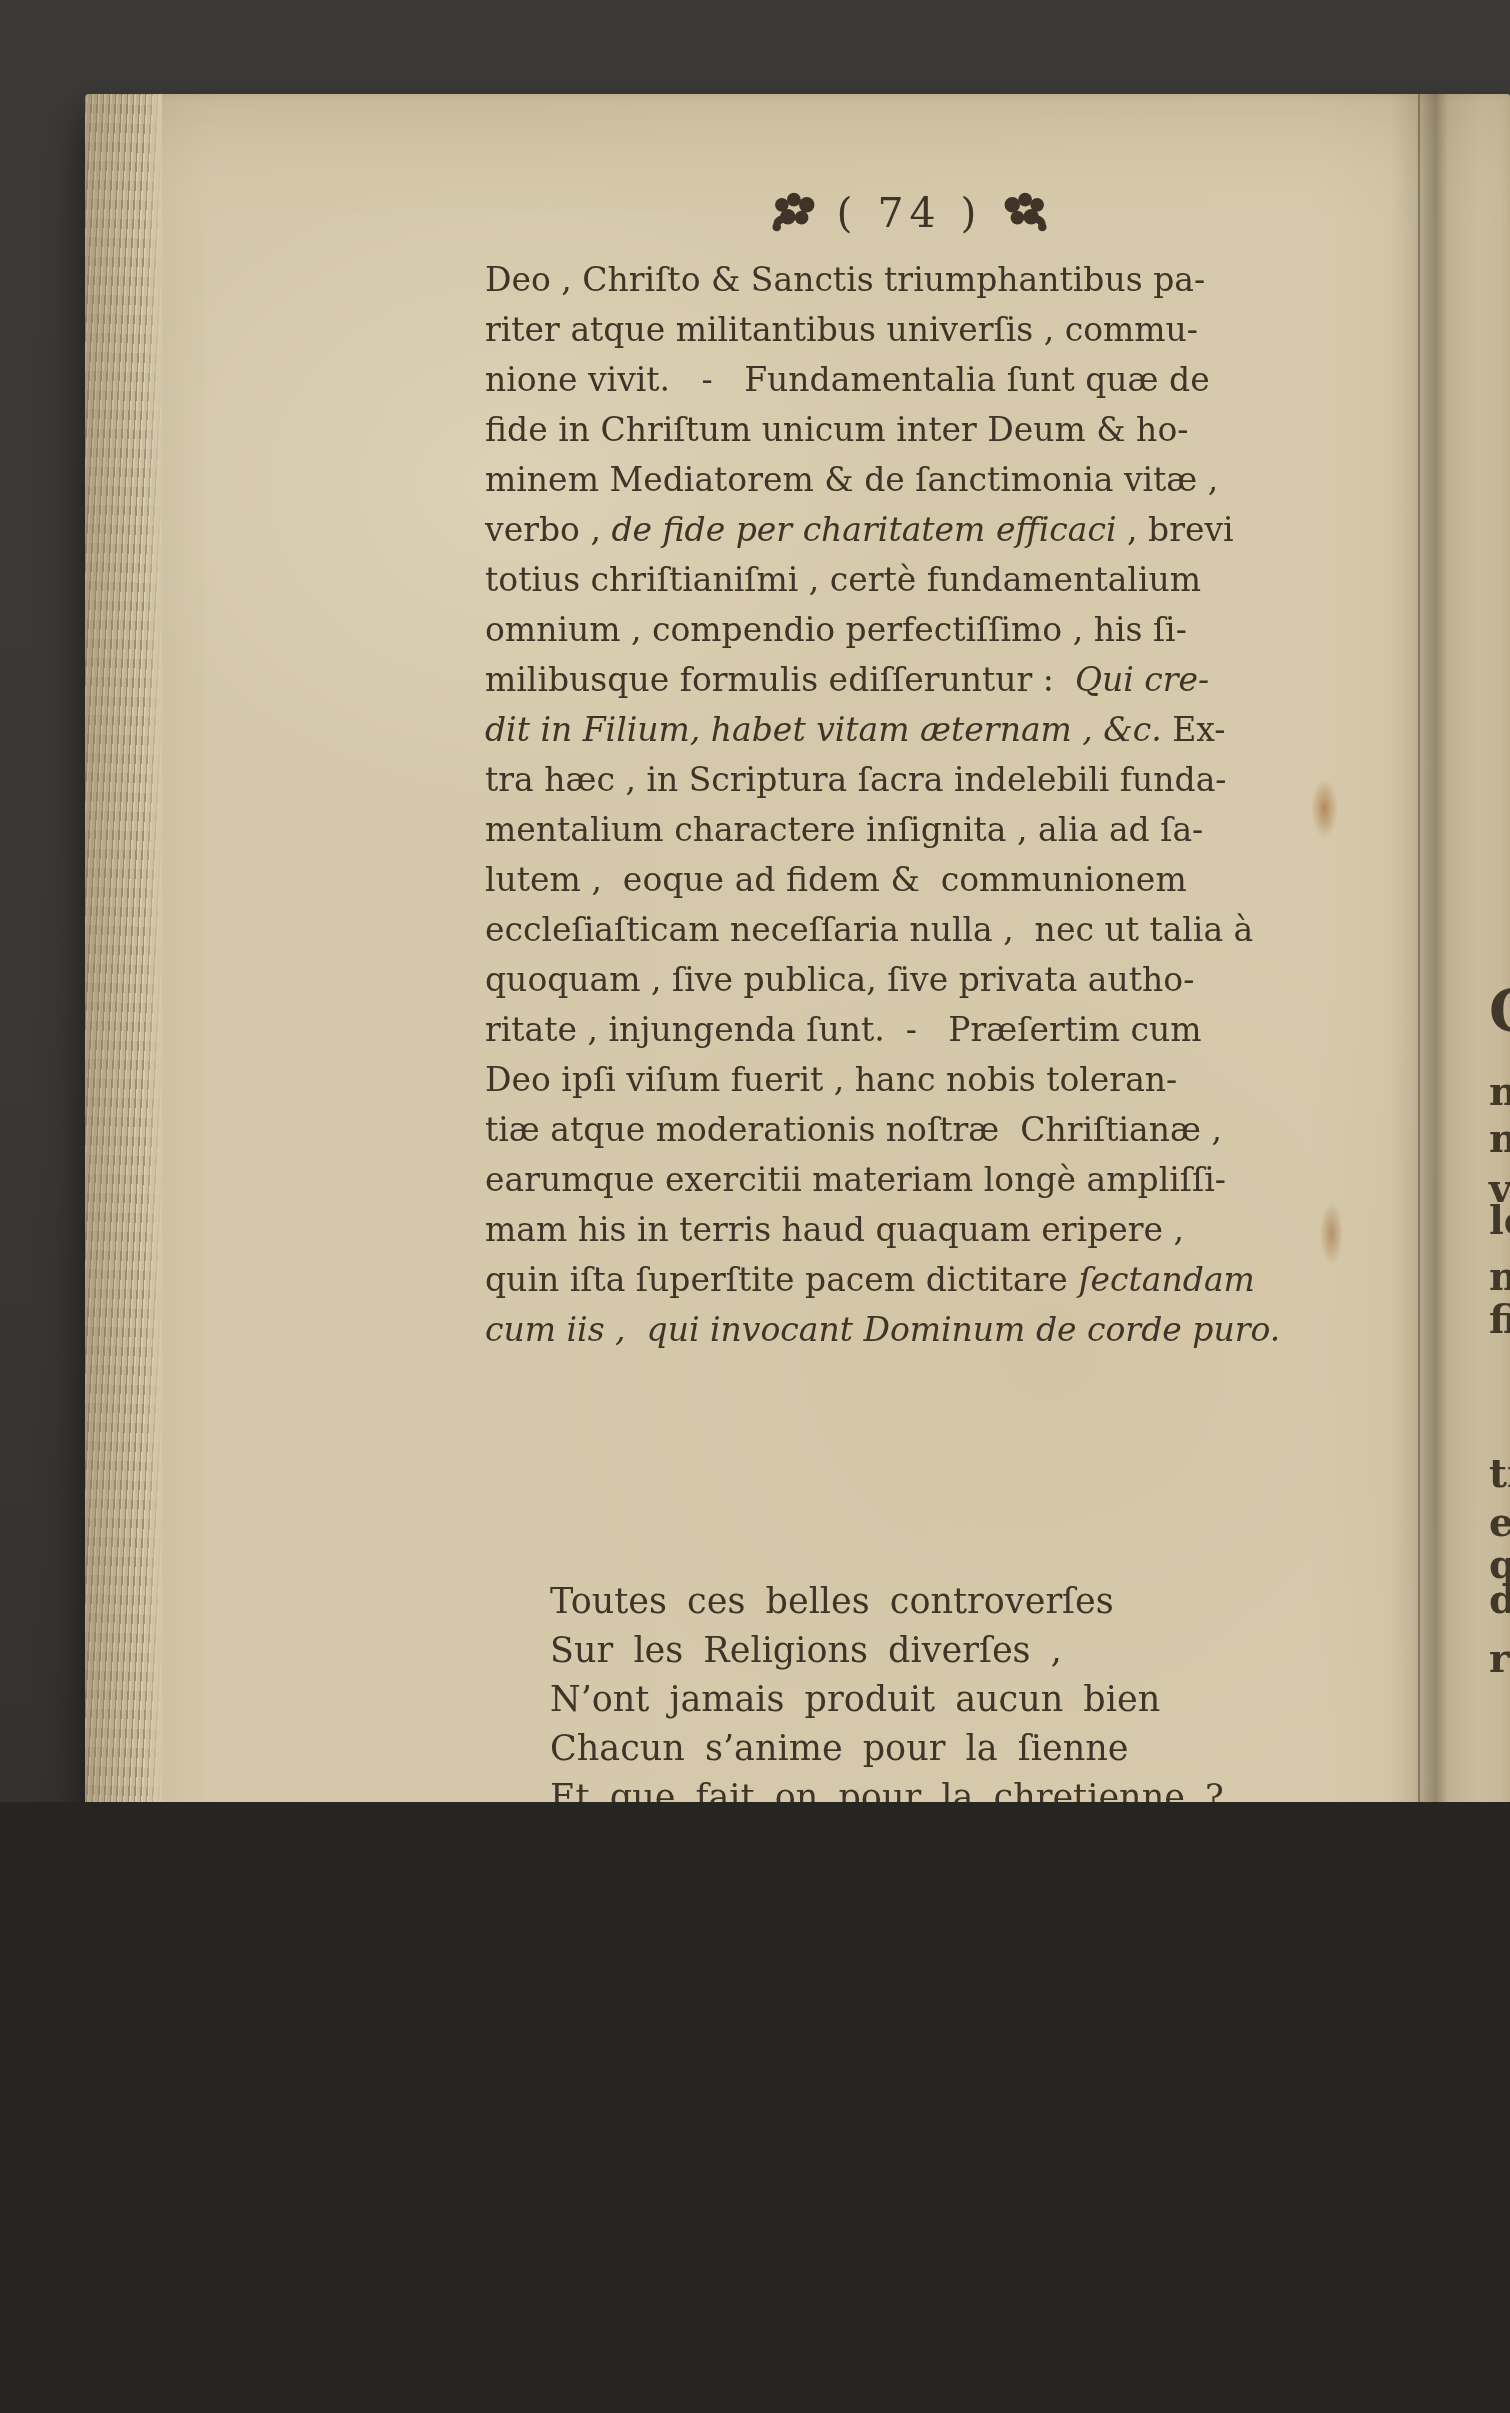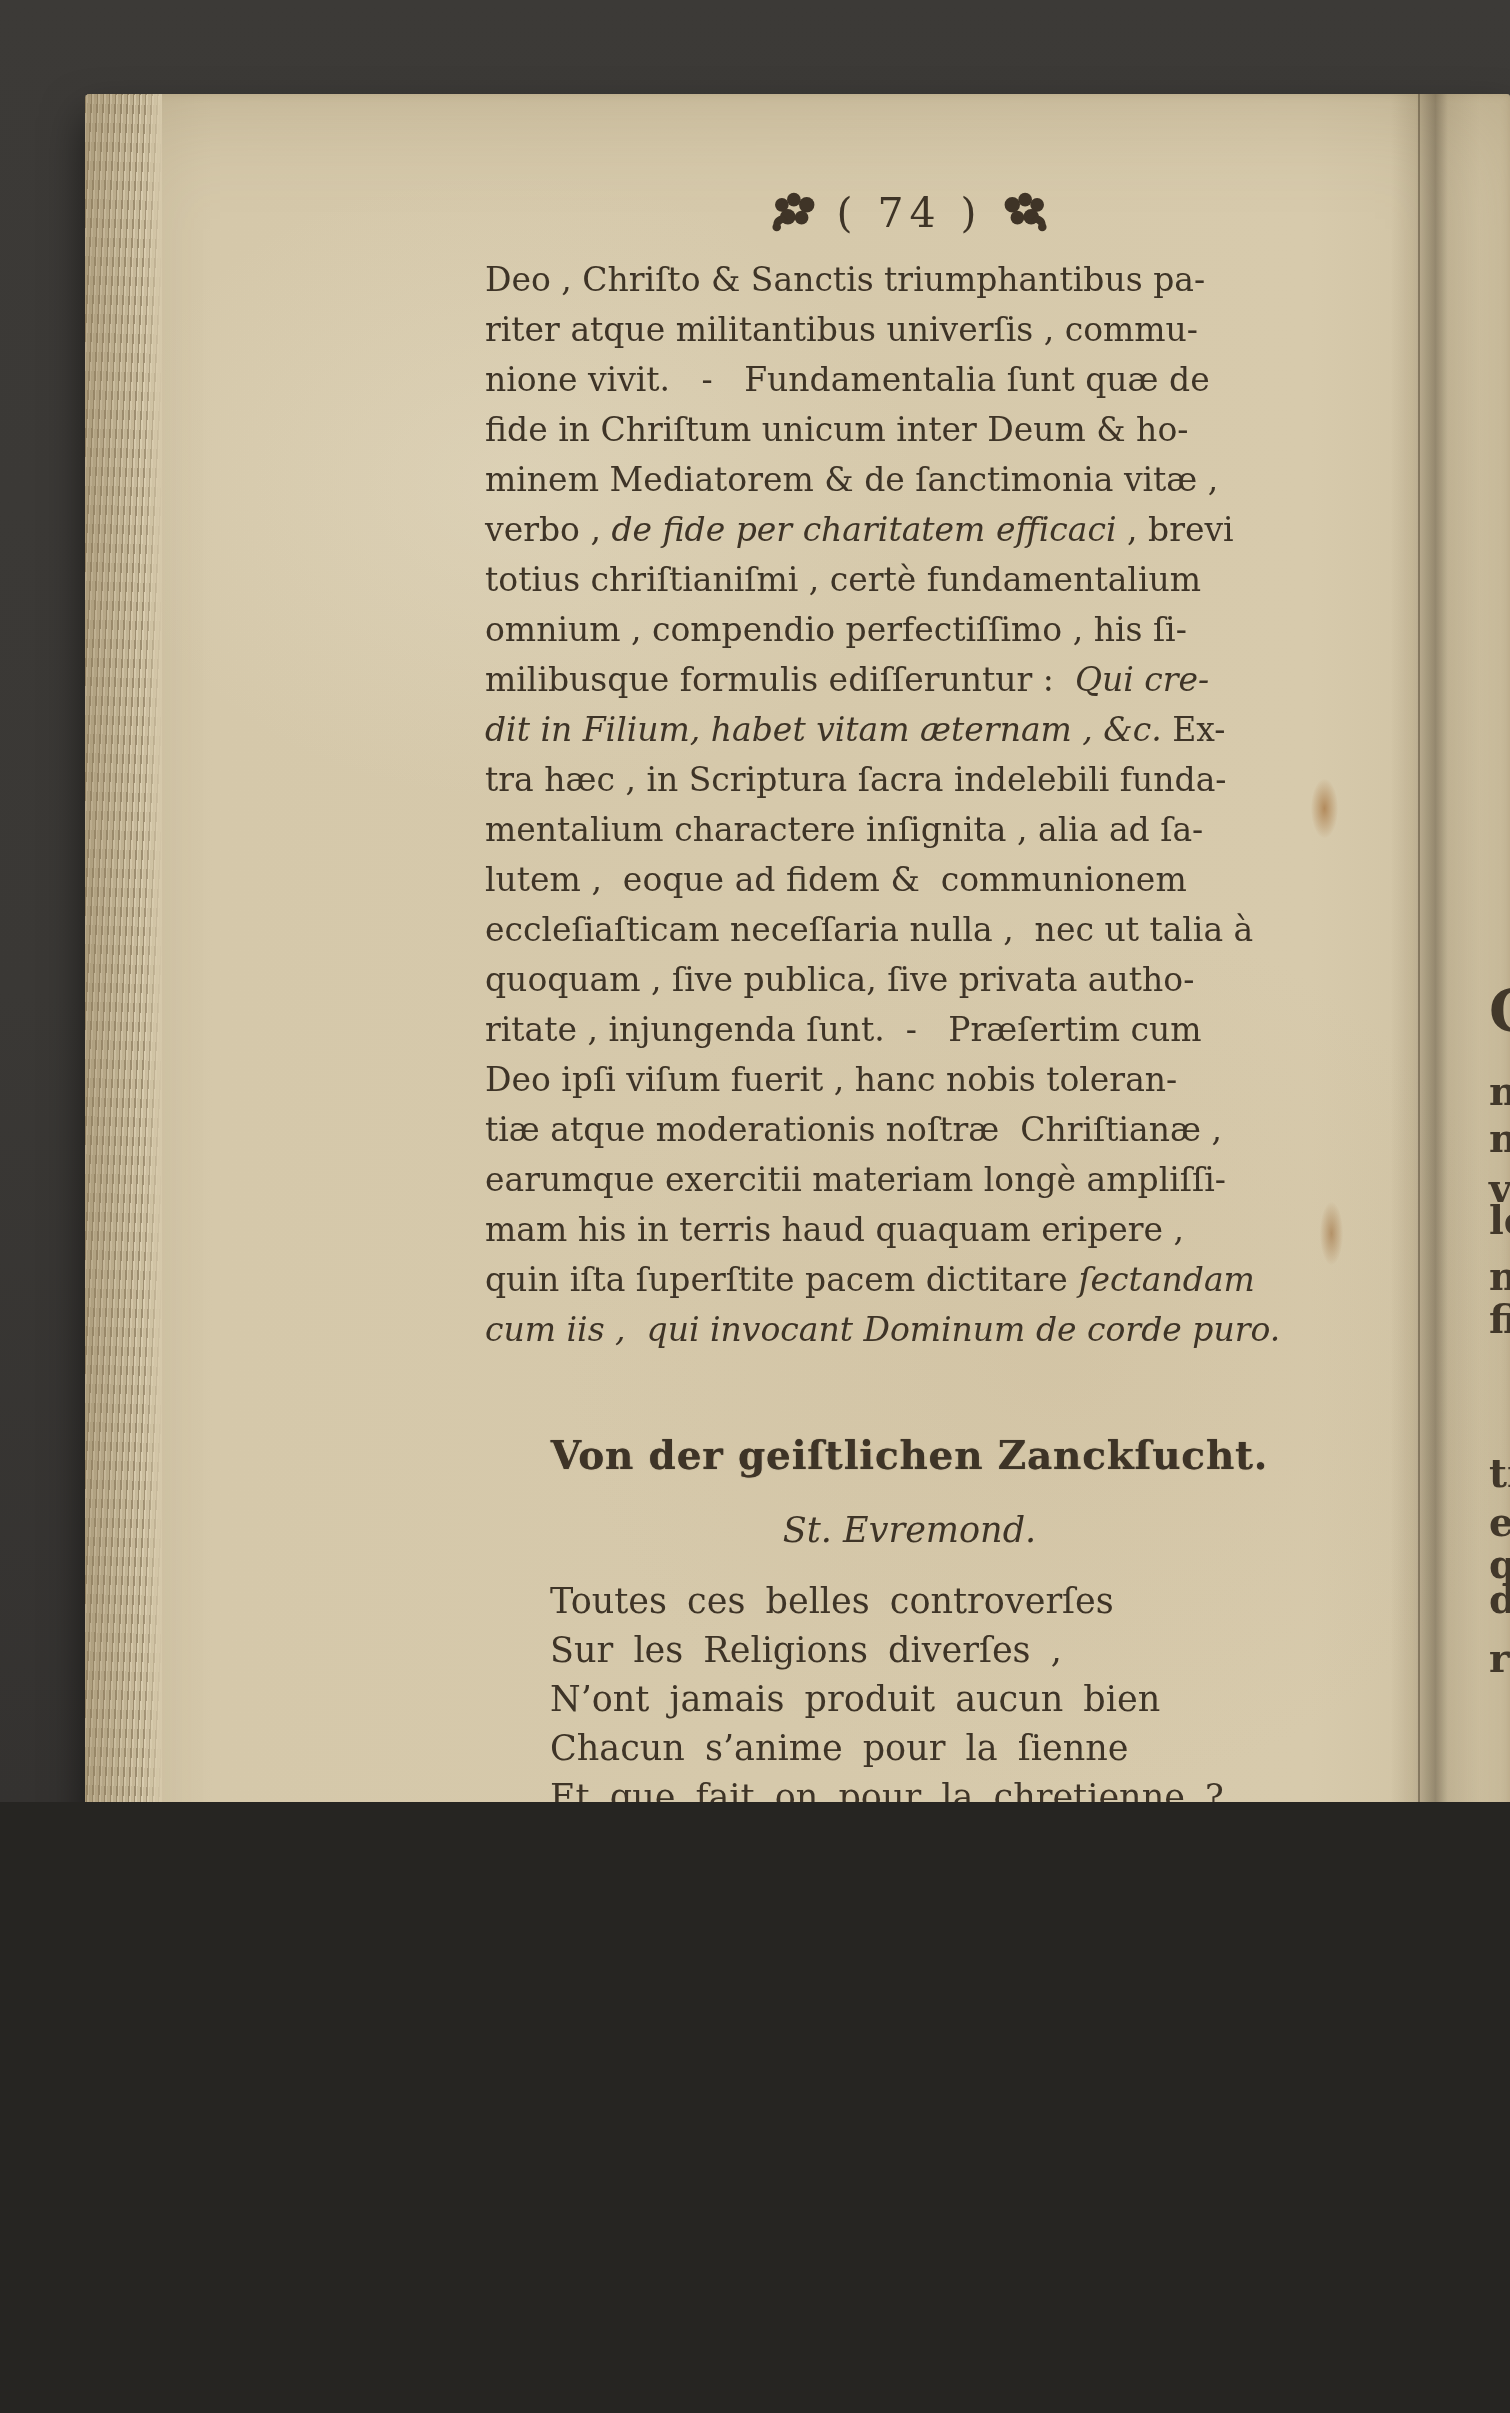--- a/index.html
+++ b/index.html
@@ -138,22 +138,20 @@
       <div class="latin-line"><span class="">quoquam , ſive publica, ſive privata autho-</span></div>
       <div class="latin-line"><span class="">ritate , injungenda ſunt.  -   Præſertim cum</span></div>
       <div class="latin-line"><span class="">Deo ipſi viſum fuerit , hanc nobis toleran-</span></div>
       <div class="latin-line"><span class="">tiæ atque moderationis noſtræ  Chriſtianæ ,</span></div>
       <div class="latin-line"><span class="">earumque exercitii materiam longè ampliſſi-</span></div>
       <div class="latin-line"><span class="">mam his in terris haud quaquam eripere ,</span></div>
       <div class="latin-line"><span class="">quin iſta ſuperſtite pacem dictitare </span><span class="it">ſectandam</span></div>
       <div class="latin-line"><span class="it">cum iis ,  qui invocant Dominum de corde puro.</span></div>
     </div>
 
-  <div class="section-heading ink">Von der geiſtlichen Zanckſucht.</div>
-  <div class="author ink">St. Evremond.</div>
 
   <div class="verse ink">
       <div class="verse-line">Toutes ces belles controverſes</div>
       <div class="verse-line">Sur les Religions diverſes ,</div>
       <div class="verse-line">N’ont jamais produit aucun bien</div>
       <div class="verse-line">Chacun s’anime pour la ſienne</div>
       <div class="verse-line">Et que fait on pour la chretienne ?</div>
       <div class="verse-line">Comment ?  on ne fait rien pour elle ?</div>
     </div>
 

